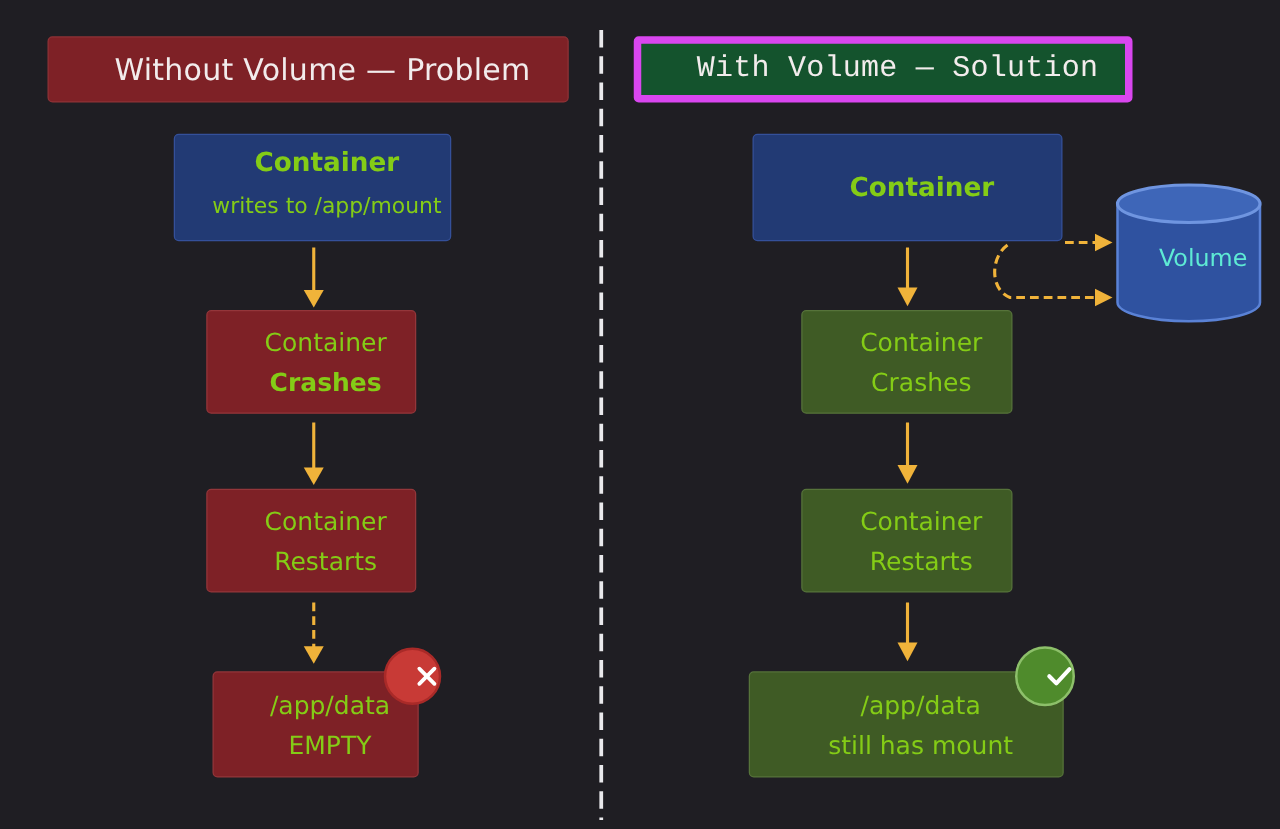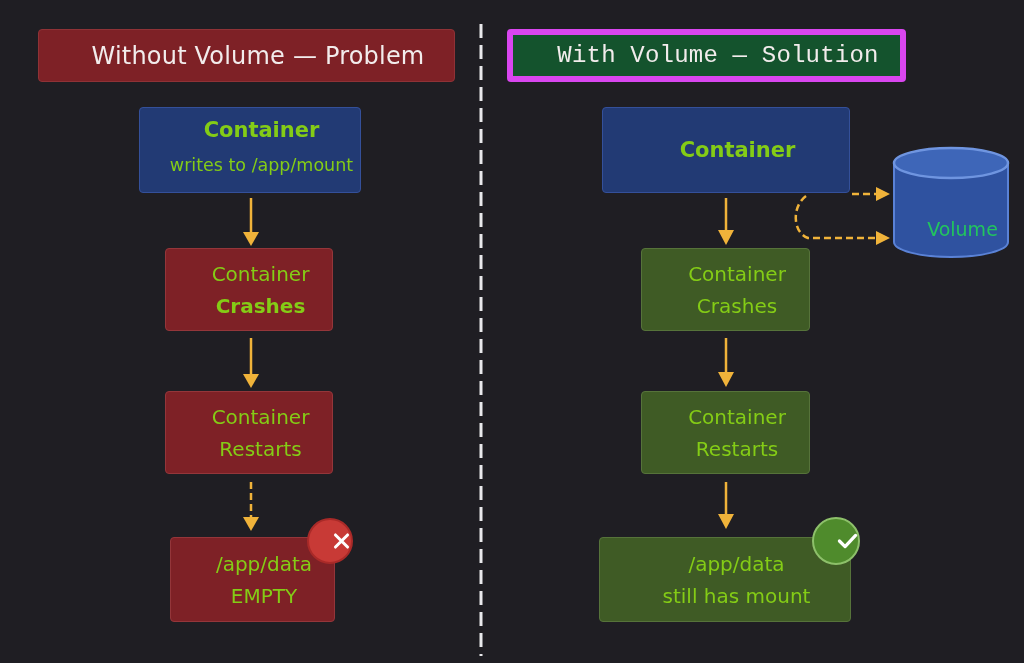--- a/index.html
+++ b/index.html
@@ -34,22 +34,22 @@
   .box .sub { font-size: 17.5px; line-height: 40px; }
   .box .bold { font-weight: bold; }
   .badge {
     border-radius: 50%;
     display: flex; align-items: center; justify-content: center;
   }
   .badge.err { background: #c83a36; border: 2px solid #a92a28; }
   .badge.ok { background: #4f8b2c; border: 2px solid #8dc06a; }
   svg.overlay { position: absolute; left: 0; top: 0; }
   .vol-label {
-    color: #22c55e; font-size: 19px;
-    display: flex; align-items: flex-end; justify-content: center;
+    color: #5eead4; font-size: 19px;
+    display: flex; align-items: flex-start; justify-content: center;
   }
 </style>
 </head>
 <body>
 
 <svg class="overlay" width="1024" height="663">
   <defs>
     <marker id="ah" markerWidth="10" markerHeight="10" refX="5" refY="5" orient="auto" markerUnits="userSpaceOnUse" viewBox="0 0 10 10">
       <path d="M0,0 L10,5 L0,10 z" fill="#f0b33a"></path>
     </marker>

